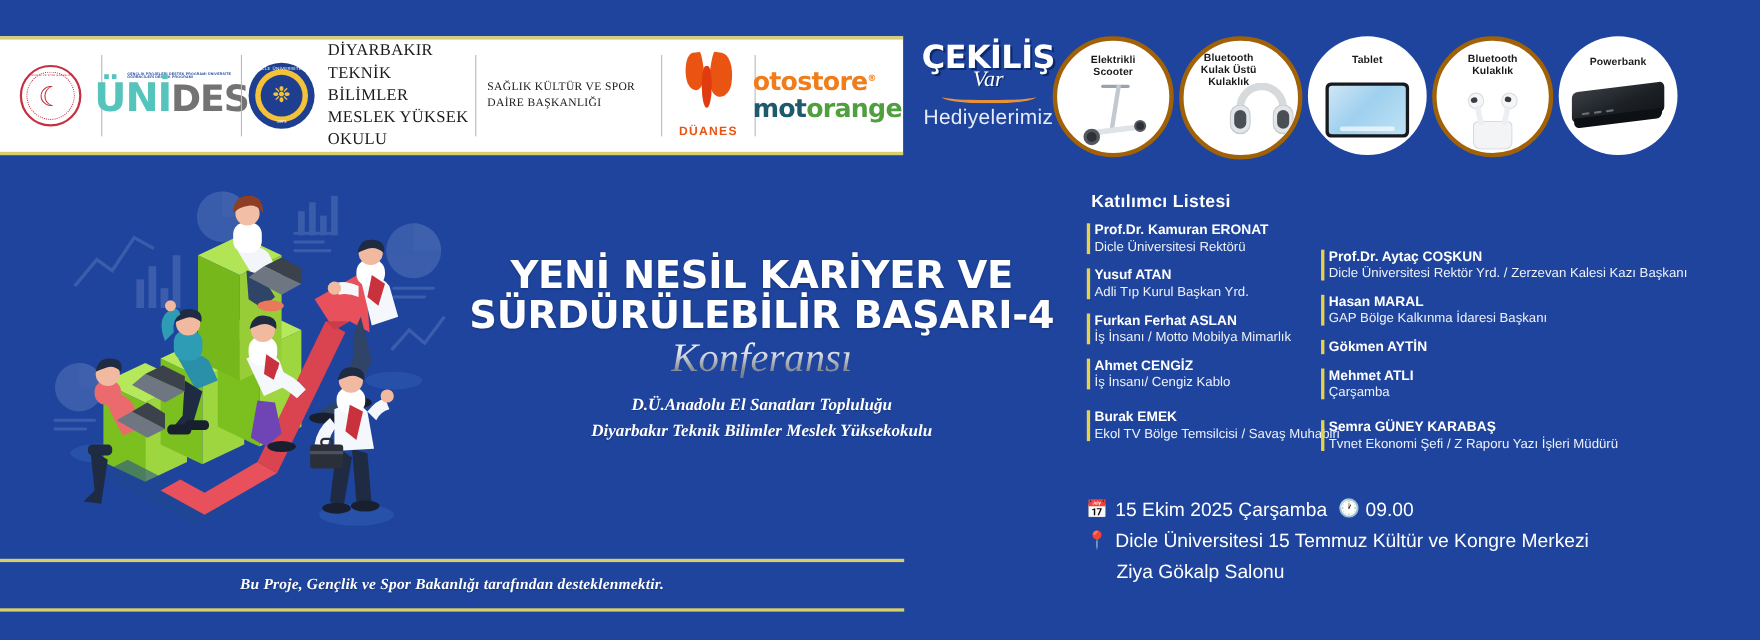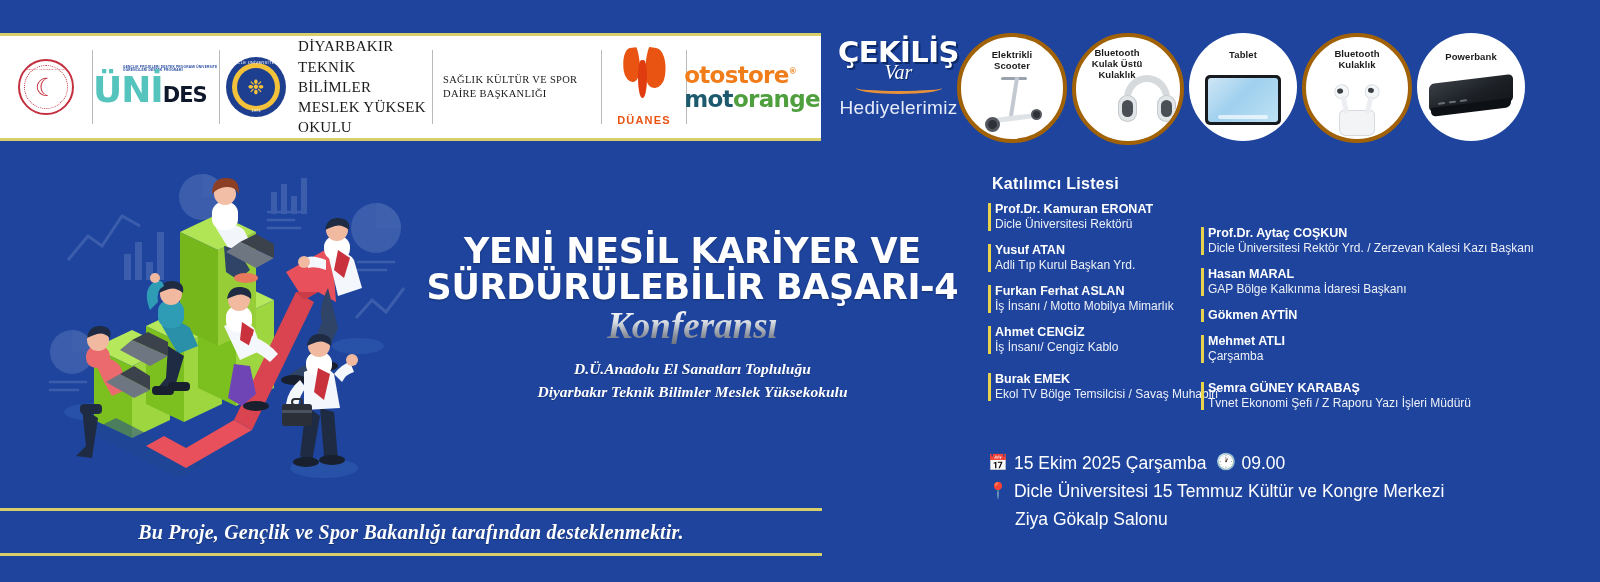--- a/index.html
+++ b/index.html
@@ -30,21 +30,21 @@
   .seal::before{content:"";position:absolute;inset:4px;border-radius:50%;border:1px dotted #c4303f;}
   .seal-moon{color:#c4303f;font-size:25px;line-height:1;font-family:"DejaVu Sans",sans-serif;}
   .seal-txt{position:absolute;font-size:2.3px;color:#c4303f;letter-spacing:.2px;}
 
   
   .unides { display:flex; flex-direction:column; justify-content:center; line-height:1; }
   .unides-top { font-size:3.2px; color:#1e449d; font-weight:bold; letter-spacing:.2px; margin-left:30px;}
   .unides-main { display:flex; align-items:baseline; }
   .unides-uni { font-size:36px; font-weight:bold; color:#54c4bd; letter-spacing:-1px;
                 font-family:"DejaVu Sans", sans-serif; }
-  .unides-des { font-size:21px; font-weight:bold; color:#0f172a; letter-spacing:-1px;
+  .unides-des { font-size:33px; font-weight:bold; color:#737373; letter-spacing:-1px;
                 font-family:"DejaVu Sans", sans-serif; }
 
   
   .du-emblem { width:60px;height:60px;border-radius:50%;background:#1e3f8f;position:relative;
                display:flex;align-items:center;justify-content:center;}
   .du-emblem::before{content:"";position:absolute;inset:6px;border-radius:50%;background:#f3c13a;}
   .du-emblem::after{content:"";position:absolute;inset:11px;border-radius:50%;background:#1e3f8f;}
   .du-inner{position:relative;z-index:3;color:#f3c13a;font-size:20px;line-height:1;}
   .du-ring-txt{position:absolute;top:3px;width:100%;text-align:center;font-size:4px;color:#fff;z-index:4;letter-spacing:.3px;}
   .du-year{position:absolute;bottom:4px;width:100%;text-align:center;font-size:4px;color:#fff;z-index:4;}
@@ -135,21 +135,21 @@
   .pb .side{position:absolute;left:2px;top:28px;width:80px;height:9px;border-radius:0 0 5px 5px;
             background:#0d1014;transform:skewY(-7deg);}
   .pb .ports{position:absolute;left:9px;top:26px;display:flex;gap:4px;transform:skewY(-7deg);z-index:3;}
   .pb .ports s{display:block;width:7px;height:2px;background:#6b7076;border-radius:1px;}
 
   
   #title-block { position:absolute; left:415px; top:233px; width:555px; text-align:center; }
   .t-main { font-size:35px; font-weight:bold; color:#ffffff; line-height:1.03;
             letter-spacing:-.3px; font-family:"DejaVu Sans", sans-serif;
             text-shadow:0 1px 2px rgba(0,0,0,.28); white-space:nowrap;}
-  .t-konf { font-family:"Liberation Serif", serif; font-style:italic; font-weight:bold;
+  .t-konf { font-family:"Liberation Serif", serif; font-style:italic; font-weight:normal;
             font-size:37px; line-height:1; margin-top:2px;
             background:linear-gradient(180deg,#ffffff 0%,#d9dde4 40%,#8e949d 75%,#6f757e 100%);
             -webkit-background-clip:text; background-clip:text; color:transparent;
             -webkit-text-fill-color:transparent; }
   .t-sub { font-family:"Liberation Serif", serif; font-style:italic; font-weight:bold;
            color:#ffffff; font-size:15.5px; line-height:1.45; margin-top:14px;
            text-shadow:0 1px 1px rgba(0,0,0,.25); }
 
   
   #plist { position:absolute; left:988px; top:175px; width:520px; }
@@ -172,21 +172,21 @@
                   font-family:"DejaVu Sans", sans-serif; }
   .meta-row .gl2 { color:#f0922a; font-size:16px; margin:0 5px 0 10px;
                    font-family:"DejaVu Sans", sans-serif; }
   .venue-l2 { padding-left:27px; }
 
   
   #support { position:absolute; left:0; top:508px; width:822px; height:48px;
              border-top:3px solid #d8cf6a; border-bottom:3px solid #d8cf6a;
              display:flex; align-items:center; justify-content:center; }
   .support-txt { font-family:"Liberation Serif", serif; font-style:italic; font-weight:bold;
-                 color:#ffffff; font-size:20px; letter-spacing:.2px;
+                 color:#ffffff; font-size:14px; letter-spacing:.2px;
                  text-shadow:0 1px 1px rgba(0,0,0,.3); }
 
   
   #illus { position:absolute; left:28px; top:150px; width:400px; height:350px; }
 </style>
 </head>
 <body>
 
 <div id="poster">
 

